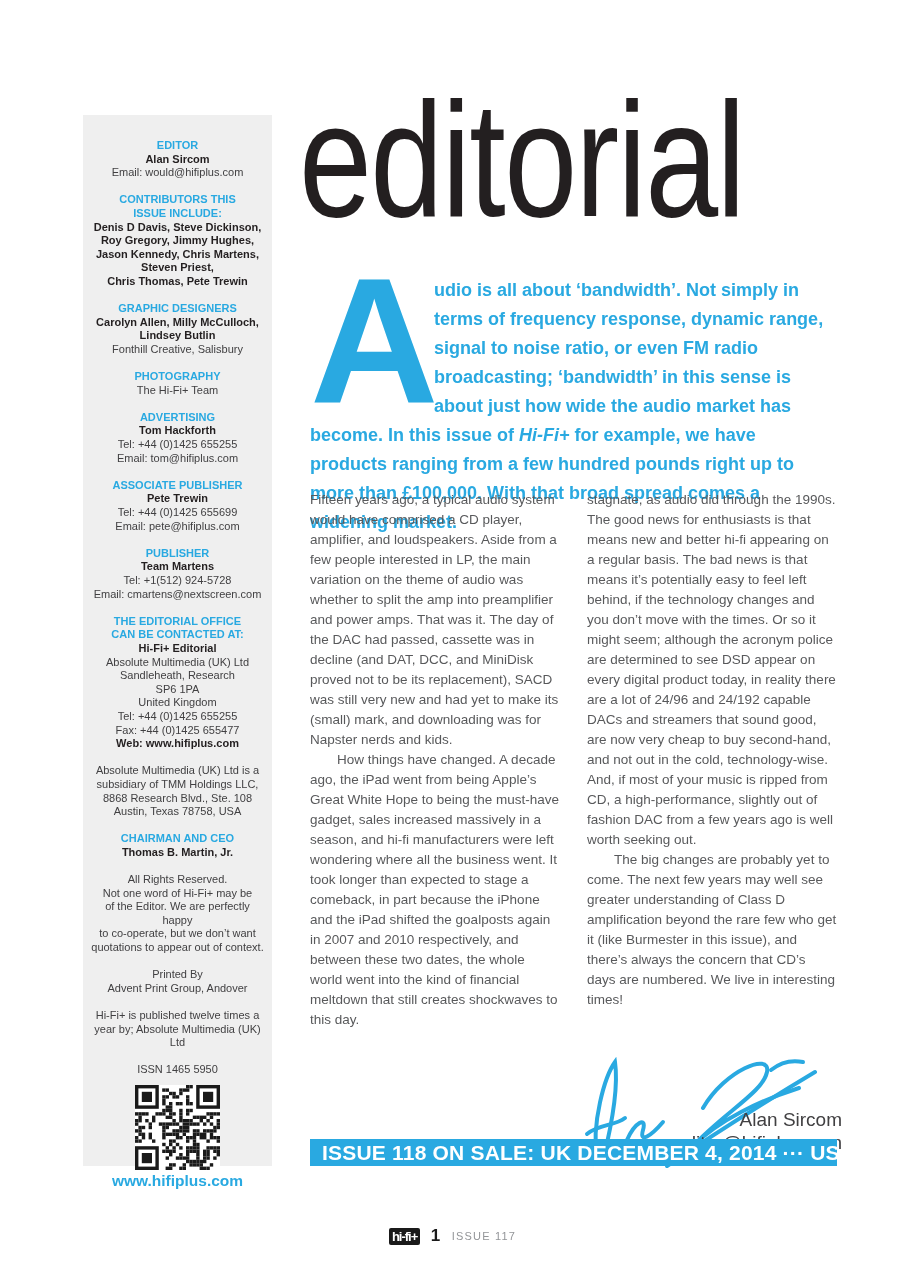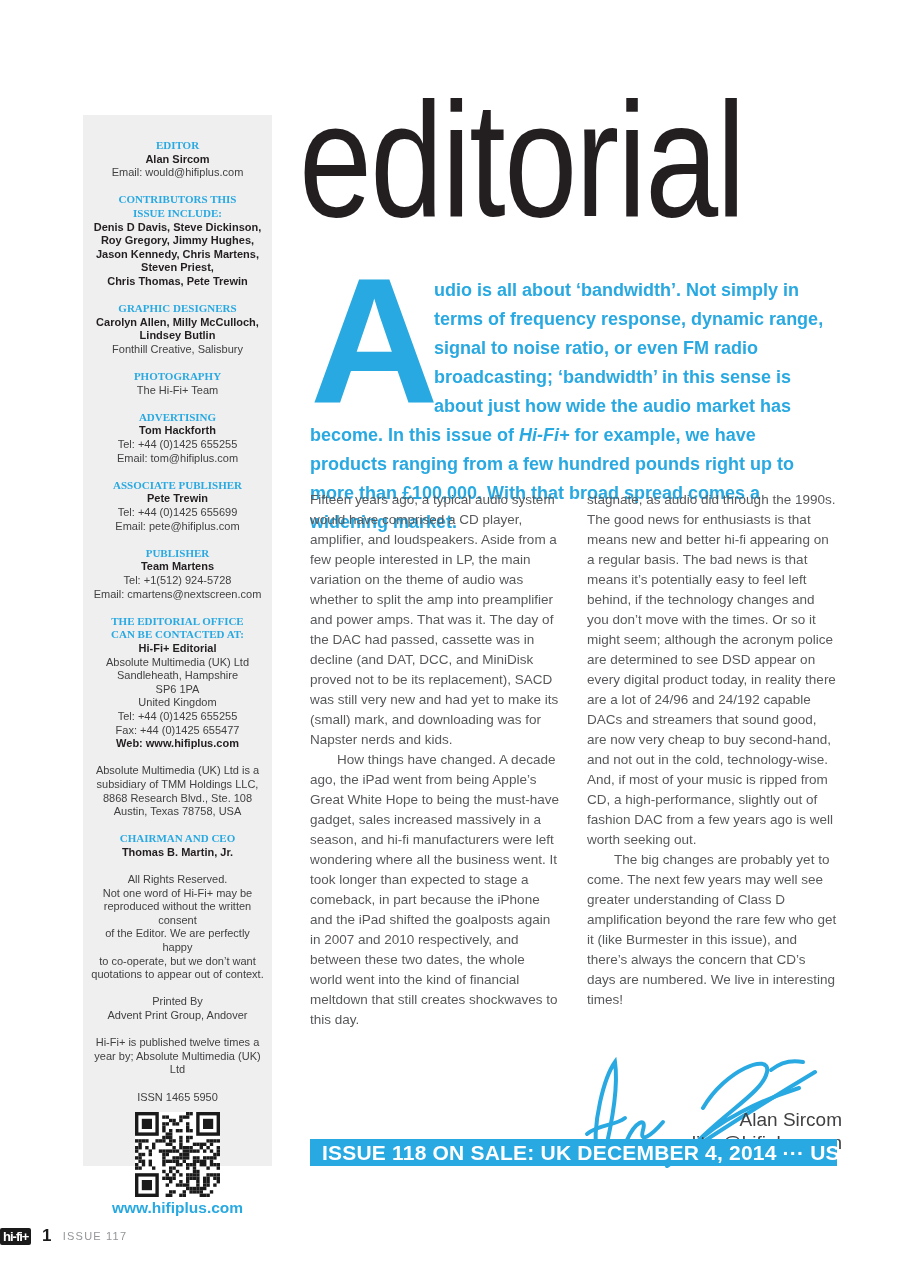--- a/index.html
+++ b/index.html
@@ -10,21 +10,21 @@
     font-family:"Liberation Sans", sans-serif; overflow:hidden;
   }
 
   
   .sidebar {
     position:absolute; left:83px; top:115px; width:189px; height:1051px;
     background:#EFEFEF; text-align:center; padding:24px 6px 0 6px;
     font-size:11px; line-height:13.6px; color:var(--side);
   }
   .sline { min-height:13.6px; }
-  .s-h { color:var(--accent); font-weight:bold;font-family:Liberation Serif, serif; }
+  .s-h { color:var(--accent); font-weight:bold; }
   .s-b { color:var(--ink); font-weight:bold; }
   .s-r { color:var(--side); }
   .s-gap { height:11px; }
   .qr-wrap { margin-top:8px; }
   .qr-box { display:inline-block; width:85px; height:85px; background:#ffffff; padding:0; }
   .site-link {
     color:var(--accent); font-weight:bold; font-size:15.5px;
   }
 
   
@@ -65,21 +65,21 @@
 
   
   .banner {
     position:absolute; left:310px; top:1139px; width:527px; height:27px;
     background:var(--accent); color:#ffffff; font-weight:bold; font-size:21px;
     line-height:27px; padding-left:12px; letter-spacing:0.2px; white-space:nowrap;
   }
 
   
   .page-footer {
-    position:absolute; left:0; top:1226px; width:905px; text-align:left;
+    position:absolute; left:0; top:1226px; width:905px; text-align:center;
     color:var(--ink);
   }
   .page-footer > span { vertical-align:middle; }
   .logo {
     font-weight:bold; font-size:13px; letter-spacing:-1px; color:#1a1a1a;
     background:#1a1a1a; color:#fff; padding:1px 3px; border-radius:2px;
   }
   .pageno { font-weight:bold; font-size:17px; margin:0 7px 0 6px; color:#1a1a1a; }
   .issue { font-size:11px; color:#939598; letter-spacing:1.2px; }
 </style>
@@ -163,21 +163,21 @@
 
         <div class="sline s-h">THE EDITORIAL OFFICE</div>
 
         <div class="sline s-h">CAN BE CONTACTED AT:</div>
 
         <div class="sline s-b">Hi-Fi+ Editorial</div>
 
         <div class="sline s-r">Absolute Multimedia (UK) Ltd</div>
 
 
-        <div class="sline s-r">Sandleheath, Hampshire</div>
+        <div class="sline s-r">Sandleheath, Research</div>
 
         <div class="sline s-r">SP6 1PA</div>
 
         <div class="sline s-r">United Kingdom</div>
 
         <div class="sline s-r">Tel: +44 (0)1425 655255</div>
 
         <div class="sline s-r">Fax: +44 (0)1425 655477</div>
 
         <div class="sline s-b">Web: www.hifiplus.com</div>
@@ -197,21 +197,20 @@
         <div class="sline s-h">CHAIRMAN AND CEO</div>
 
         <div class="sline s-b">Thomas B. Martin, Jr.</div>
 
         <div class="sline s-gap"></div>
 
         <div class="sline s-r">All Rights Reserved.</div>
 
         <div class="sline s-r">Not one word of Hi-Fi+ may be</div>
 
-        <div class="sline s-r">reproduced without the written consent</div>
 
         <div class="sline s-r">of the Editor. We are perfectly happy</div>
 
         <div class="sline s-r">to co-operate, but we don’t want</div>
 
         <div class="sline s-r">quotations to appear out of context.</div>
 
         <div class="sline s-gap"></div>
 
         <div class="sline s-r">Printed By</div>

